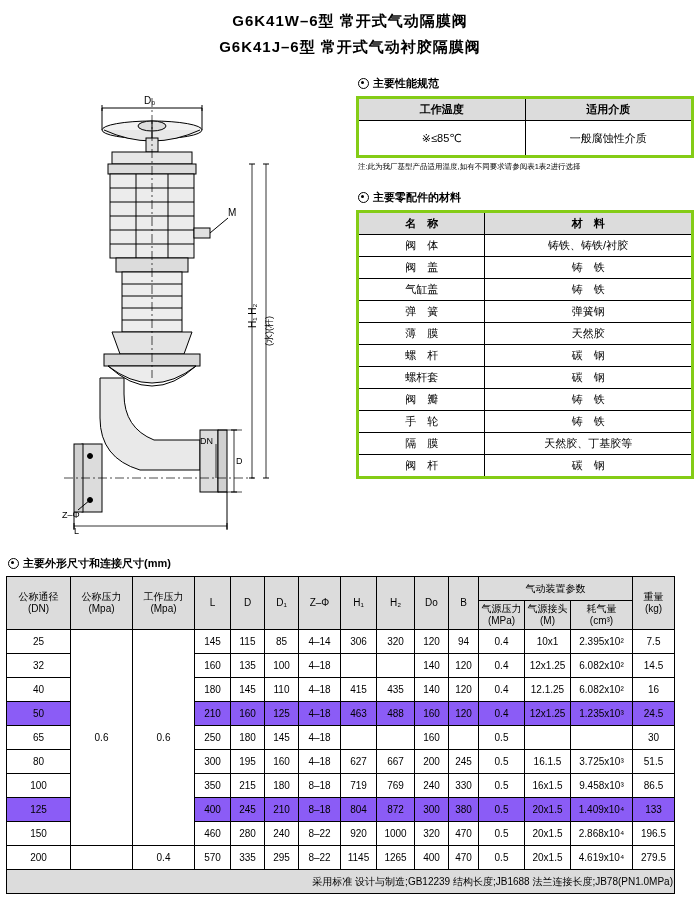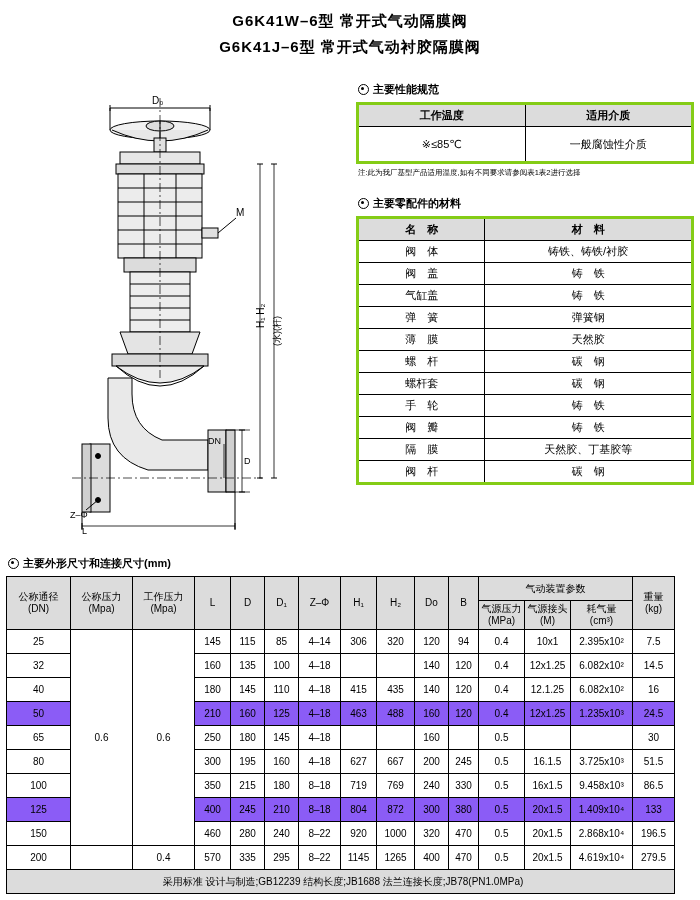--- a/index.html
+++ b/index.html
@@ -17,28 +17,28 @@
   }
   .title-line{
     font-size:15px;
     font-weight:bold;
     letter-spacing:1px;
     line-height:26px;
   }
   
   .drawing{
     position:absolute;
-    left:12px; top:78px;
+    left:4px; top:78px;
     width:340px; height:470px;text-align:center;
   }
   .drawing svg{display:block;}
   
   .right-col{
     position:absolute;
-    left:356px; top:82px;
+    left:356px; top:76px;
     width:338px;
   }
   .sec-head{
     font-size:11px;
     font-weight:bold;
     margin:0 0 5px 2px;
     display:flex;align-items:center;gap:4px;
   }
   .bullet{
     display:inline-block;
@@ -88,21 +88,21 @@
   .main-tbl td,.main-tbl th{
     border:1px solid #000;
     text-align:center;
     padding:2px 1px;
     font-weight:normal;
     height:19px;
   }
   .main-tbl th{background:#dcdcdc;font-weight:normal;font-size:10px;line-height:12px;}
   .main-tbl td.shade{background:#8b5cf6;}
   .foot-row td{
-    text-align:center;
+    text-align:right;
     padding-left:6px;
     font-size:10px;
     background:#dcdcdc;
   }
 </style>
 </head>
 <body>
 
 <div class="title-block">
   <div class="title-line">G6K41W–6型  常开式气动隔膜阀</div>
@@ -253,25 +253,25 @@
         </tr>
     <tr>
           <td>螺　杆</td>
           <td>碳　钢</td>
         </tr>
     <tr>
           <td>螺杆套</td>
           <td>碳　钢</td>
         </tr>
     <tr>
+          <td>阀　瓣</td>
+          <td>铸　铁</td>
+        </tr>
+    <tr>
           <td>手　轮</td>
-          <td>铸　铁</td>
-        </tr>
-    <tr>
-          <td>阀　瓣</td>
           <td>铸　铁</td>
         </tr>
     <tr>
           <td>隔　膜</td>
           <td>天然胶、丁基胶等</td>
         </tr>
     <tr>
           <td>阀　杆</td>
           <td>碳　钢</td>
         </tr>

